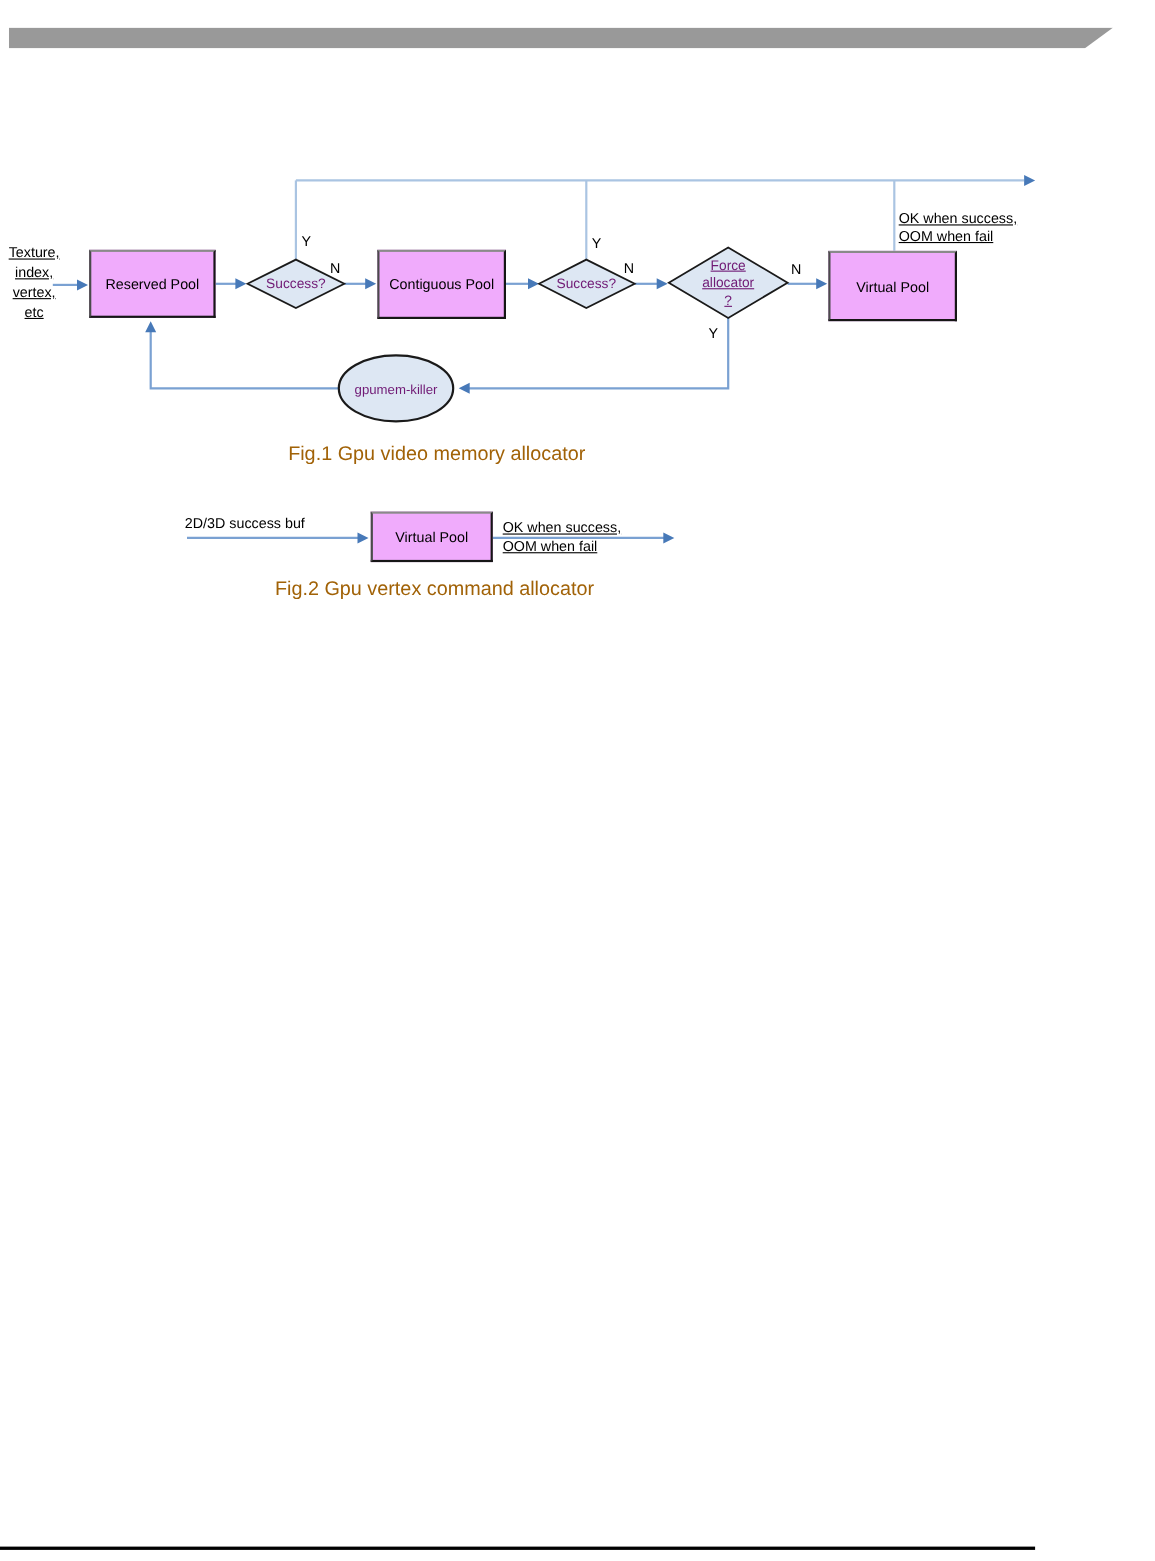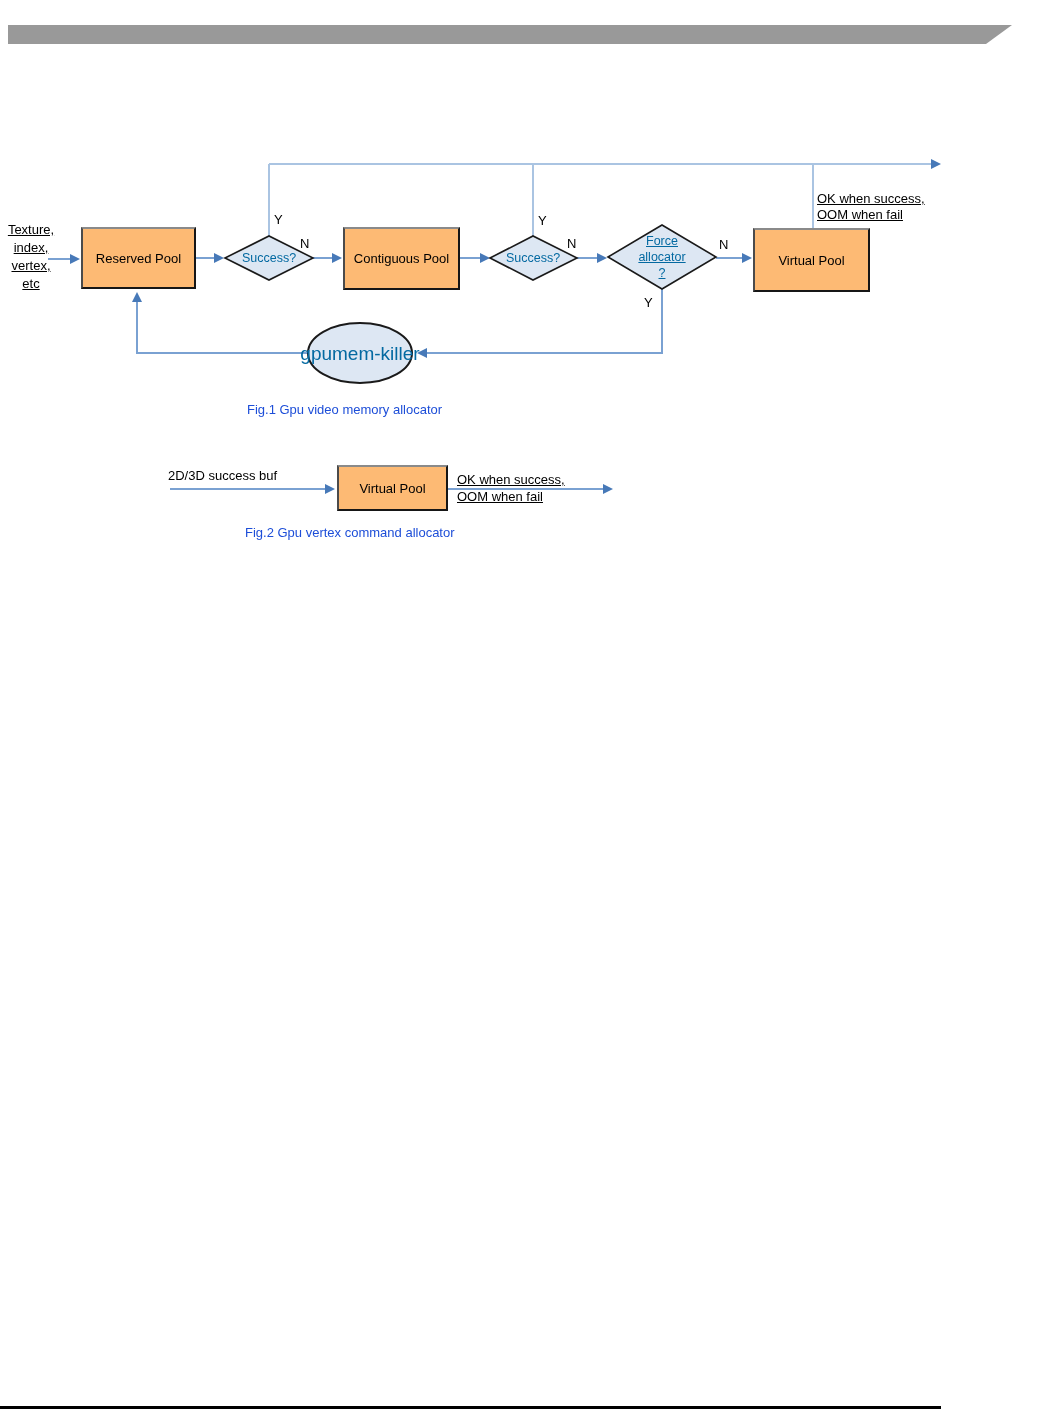--- a/index.html
+++ b/index.html
@@ -11,31 +11,31 @@
   .topbar{
     position:absolute;left:8px;top:25px;width:1004px;height:19px;background:#999;
     clip-path:polygon(0 0,100% 0,calc(100% - 26px) 100%,0 100%);
   }
   
   .footer-rule{position:absolute;left:0;top:1406px;width:941px;height:3px;background:#000;}
   
   .wires{position:absolute;left:0;top:0;width:1050px;height:1419px;}
   
   .node-box{
-    position:absolute;box-sizing:border-box;background:#fdba74;
+    position:absolute;box-sizing:border-box;background:#f0abfc;
     border:2px solid;border-color:#8a8a8a #161616 #161616 #4b4b4b;
     display:flex;align-items:center;justify-content:center;
     font-size:13px;color:#000;text-align:center;
   }
   .shape-label{
-    position:absolute;text-align:center;font-size:12.5px;color:#0369a1;line-height:16px;
+    position:absolute;text-align:center;font-size:12.5px;color:#701a75;line-height:16px;
   }
   .tag{position:absolute;font-size:13px;color:#000;}
   .note{position:absolute;font-size:13px;color:#000;line-height:15.5px;white-space:nowrap;}
-  .caption{position:absolute;font-size:13px;color:#1d4ed8;text-align:left;width:300px;}
+  .caption{position:absolute;font-size:18px;color:#a16207;text-align:center;width:300px;}
   .multiline span{display:block;text-decoration:underline;}
   .input-label{
     position:absolute;left:2px;top:221px;width:58px;text-align:center;
     font-size:13px;line-height:18px;color:#000;
   }
 </style>
 </head>
 <body>
 
 <div class="page">
@@ -98,21 +98,21 @@
   <div class="shape-label" style="left:489px;top:250px;width:88px;">Success?</div>
 
   <div class="shape-label multiline" style="left:608px;top:233px;width:108px;">
     <span>Force</span>
     <span>allocator</span>
     <span>?</span>
   </div>
 
   <div class="node-box" style="left:753px;top:228px;width:117px;height:64px;">Virtual Pool</div>
 
-  <div class="shape-label" style="left:300px;top:346px;width:120px;font-size:19px;">gpumem-killer</div>
+  <div class="shape-label" style="left:300px;top:346px;width:120px;font-size:12px;">gpumem-killer</div>
 
   <div class="tag" style="left:274px;top:212px;">Y</div>
   <div class="tag" style="left:300px;top:236px;">N</div>
   <div class="tag" style="left:538px;top:213px;">Y</div>
   <div class="tag" style="left:567px;top:236px;">N</div>
   <div class="tag" style="left:719px;top:237px;">N</div>
   <div class="tag" style="left:644px;top:295px;">Y</div>
 
   <div class="note multiline" style="left:817px;top:191px;">
     <span>OK when success,</span>

